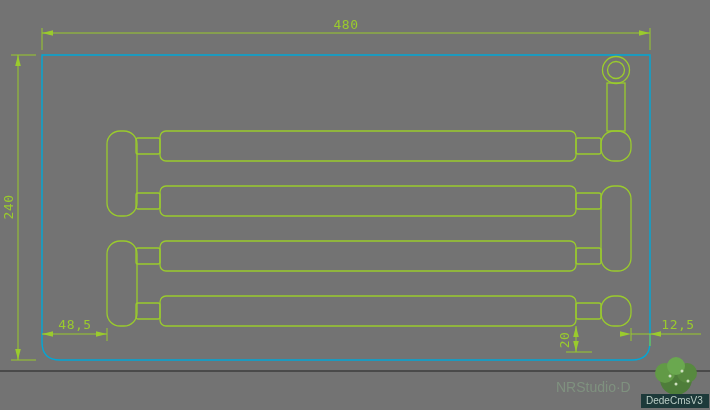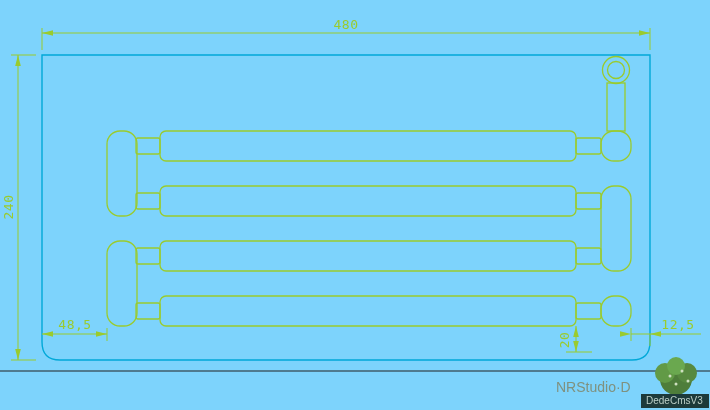--- a/index.html
+++ b/index.html
@@ -4,21 +4,21 @@
 <style>
   html, body {
     margin: 0;
     padding: 0;
     background: #000;
   }
   .stage {
     position: relative;
     width: 710px;
     height: 410px;
-    background: #7dd3fc;
+    background: #737373;
     overflow: hidden;
     font-family: "DejaVu Sans Mono", monospace;
   }
   svg { display: block; }
   .panel-line {
     fill: none;
     stroke: #00a8d8;
     stroke-width: 1.4;
   }
   .coil {

